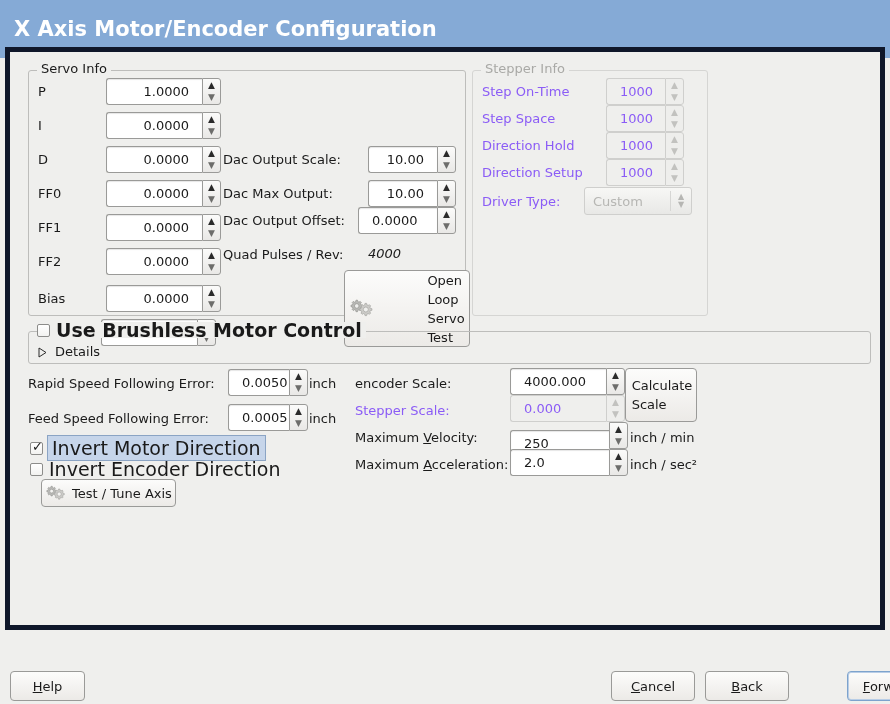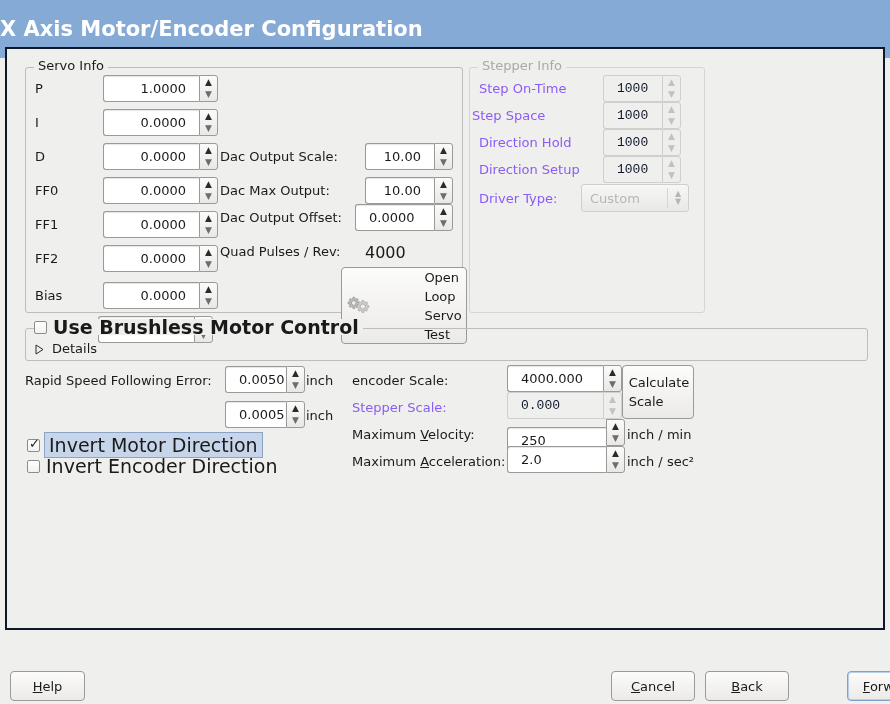--- a/index.html
+++ b/index.html
@@ -14,35 +14,36 @@
     overflow: hidden;
     position: relative;
   }
   .window { width: 890px; height: 704px; position: relative; background: #efefed; }
 
   
   .titlebar {
     height: 58px;
     background: #85aad6;
     display: flex; align-items: center;
+    padding-left: 14px;
     box-sizing: border-box;
   }
   .titlebar .title {
     color: #ffffff;
     font-size: 21px;
     font-weight: bold;
   }
 
   
   .content {
     position: absolute;
     left: 5px; top: 47px;
     width: 880px; height: 583px;
     background: #efefed;
-    border: 2px solid #0f172a;
+    border: 5px solid #0f172a;
     box-sizing: border-box;
   }
 
   
   .frame { position: absolute; box-sizing: border-box; }
   .frame-border {
     position: absolute; left: 0; right: 0; top: 9px; bottom: 0;
     border: 1px solid #bdbdbb;
     border-radius: 3px;
     box-sizing: border-box;
@@ -92,23 +93,22 @@
     flex: 1;
     display: flex; align-items: center; justify-content: center;
     font-size: 9px; line-height: 9px;
     color: #2b2b2b;
     font-family: "DejaVu Sans", sans-serif;
   }
   .spin .btns .ar.dn { color: #6d6d6b; }
   .spin.disabled .entry {
     background: #efefed;
     border-color: #cfcfcd;
-    color: #0f172a;
+    color: #8b5cf6;
     box-shadow: none;
-    font-family: Liberation Mono, monospace;
   }
   .spin.disabled .btns {
     border-color: #cfcfcd;
     background: #eeeeec;
   }
   .spin.disabled .btns .ar { color: #c2c2bf; }
 
   
   .combo {
     position: absolute;
@@ -178,21 +178,21 @@
 
   
   .expander { position: absolute; display: flex; align-items: center; }
   .expander .tri-hollow {
     width: 9px; height: 11px; position: relative;
   }
   .expander .el { margin-left: 8px; font-size: 13px; }
 
   
   .actionbar { position: absolute; left: 0; top: 660px; width: 890px; height: 44px; }
-  .static-val { position: absolute; font-size: 16px; }
+  .static-val { position: absolute; font-size: 13px; font-style: italic; }
 </style>
 </head>
 <body>
 
 <div class="window">
 
   <div class="titlebar">
     <div class="title">X Axis Motor/Encoder Configuration</div>
   </div>
 
@@ -316,21 +316,21 @@
           <span>Test</span>
         </span>
       </div>
     </div>
 
     <div class="frame" style="left:462px; top:9px; width:236px; height:255px;">
       <div class="frame-border" style="border-color:#d5d5d3;"></div>
       <div class="frame-title disabled">Stepper Info</div>
 
       <div class="lbl disabled" style="left:10px; top:22px;">Step On-Time</div>
-      <div class="lbl disabled" style="left:3px; top:49px;">Step Space</div>
+      <div class="lbl disabled" style="left:10px; top:49px;">Step Space</div>
       <div class="lbl disabled" style="left:10px; top:76px;">Direction Hold</div>
       <div class="lbl disabled" style="left:10px; top:103px;">Direction Setup</div>
       <div class="lbl disabled" style="left:10px; top:132px;">Driver Type:</div>
 
       <div class="spin disabled" style="left:134px; top:17px; width:78px;">
         <div class="entry left" style="width:59px;">1000</div>
         <div class="btns">
           <div class="ar up">▲</div>
           <div class="ar dn">▼</div>
         </div>
@@ -388,40 +388,56 @@
     <div class="lbl" style="left:18px; top:323px;">Rapid Speed Following Error:</div>
     <div class="spin" style="left:218px; top:317px; width:80px;">
       <div class="entry left" style="width:61px;">0.0050</div>
       <div class="btns">
         <div class="ar up">▲</div>
         <div class="ar dn">▼</div>
       </div>
     </div>
     <div class="lbl" style="left:299px; top:323px;">inch</div>
 
+    <div class="lbl" style="left:18px; top:358px;">Feed Speed Following Error:</div>
     <div class="spin" style="left:218px; top:352px; width:80px;">
       <div class="entry left" style="width:61px;">0.0005</div>
       <div class="btns">
         <div class="ar up">▲</div>
         <div class="ar dn">▼</div>
       </div>
     </div>
     <div class="lbl" style="left:299px; top:358px;">inch</div>
 
     <div class="chk" style="left:20px; top:383px;">
       <span class="box">
           <span class="tick">✓</span>
         </span>
       <span class="cl sel">Invert Motor Direction</span>
     </div>
     <div class="chk" style="left:20px; top:406px;">
       <span class="box"></span>
       <span class="cl">Invert Encoder Direction</span>
     </div>
 
+    <div class="btn btn-testtune" style="left:31px; top:427px; width:135px; height:28px;">
+      <span class="gears">
+        <svg width="22" height="20" viewBox="0 0 26 24">
+          <g fill="#b9b9b6" stroke="#9a9a97" stroke-width="0.8">
+            <path d="M7 5.2 L8.5 5.2 L8.8 6.6 L10 7.2 L11.2 6.4 L12.3 7.5 L11.5 8.7 L12.1 9.9 L13.5 10.2 L13.5 11.7 L12.1 12 L11.5 13.2 L12.3 14.4 L11.2 15.5 L10 14.7 L8.8 15.3 L8.5 16.7 L7 16.7 L6.7 15.3 L5.5 14.7 L4.3 15.5 L3.2 14.4 L4 13.2 L3.4 12 L2 11.7 L2 10.2 L3.4 9.9 L4 8.7 L3.2 7.5 L4.3 6.4 L5.5 7.2 L6.7 6.6 Z"></path>
+            <circle cx="7.75" cy="10.95" r="2.3" fill="#f4f3f1"></circle>
+          </g>
+          <g fill="#cccbc8" stroke="#a9a9a6" stroke-width="0.8">
+            <path d="M16 8.4 L17.6 8.4 L17.9 9.9 L19.2 10.5 L20.4 9.7 L21.6 10.9 L20.8 12.1 L21.4 13.4 L22.9 13.7 L22.9 15.3 L21.4 15.6 L20.8 16.9 L21.6 18.1 L20.4 19.3 L19.2 18.5 L17.9 19.1 L17.6 20.6 L16 20.6 L15.7 19.1 L14.4 18.5 L13.2 19.3 L12 18.1 L12.8 16.9 L12.2 15.6 L10.7 15.3 L10.7 13.7 L12.2 13.4 L12.8 12.1 L12 10.9 L13.2 9.7 L14.4 10.5 L15.7 9.9 Z"></path>
+            <circle cx="16.8" cy="14.5" r="2.5" fill="#f4f3f1"></circle>
+          </g>
+        </svg>
+      </span>
+      <span class="txt">Test / Tune Axis</span>
+    </div>
 
     <div class="lbl" style="left:345px; top:323px;">encoder Scale:</div>
     <div class="spin" style="left:500px; top:316px; width:115px;">
       <div class="entry left" style="width:96px;">4000.000</div>
       <div class="btns">
         <div class="ar up">▲</div>
         <div class="ar dn">▼</div>
       </div>
     </div>
 

